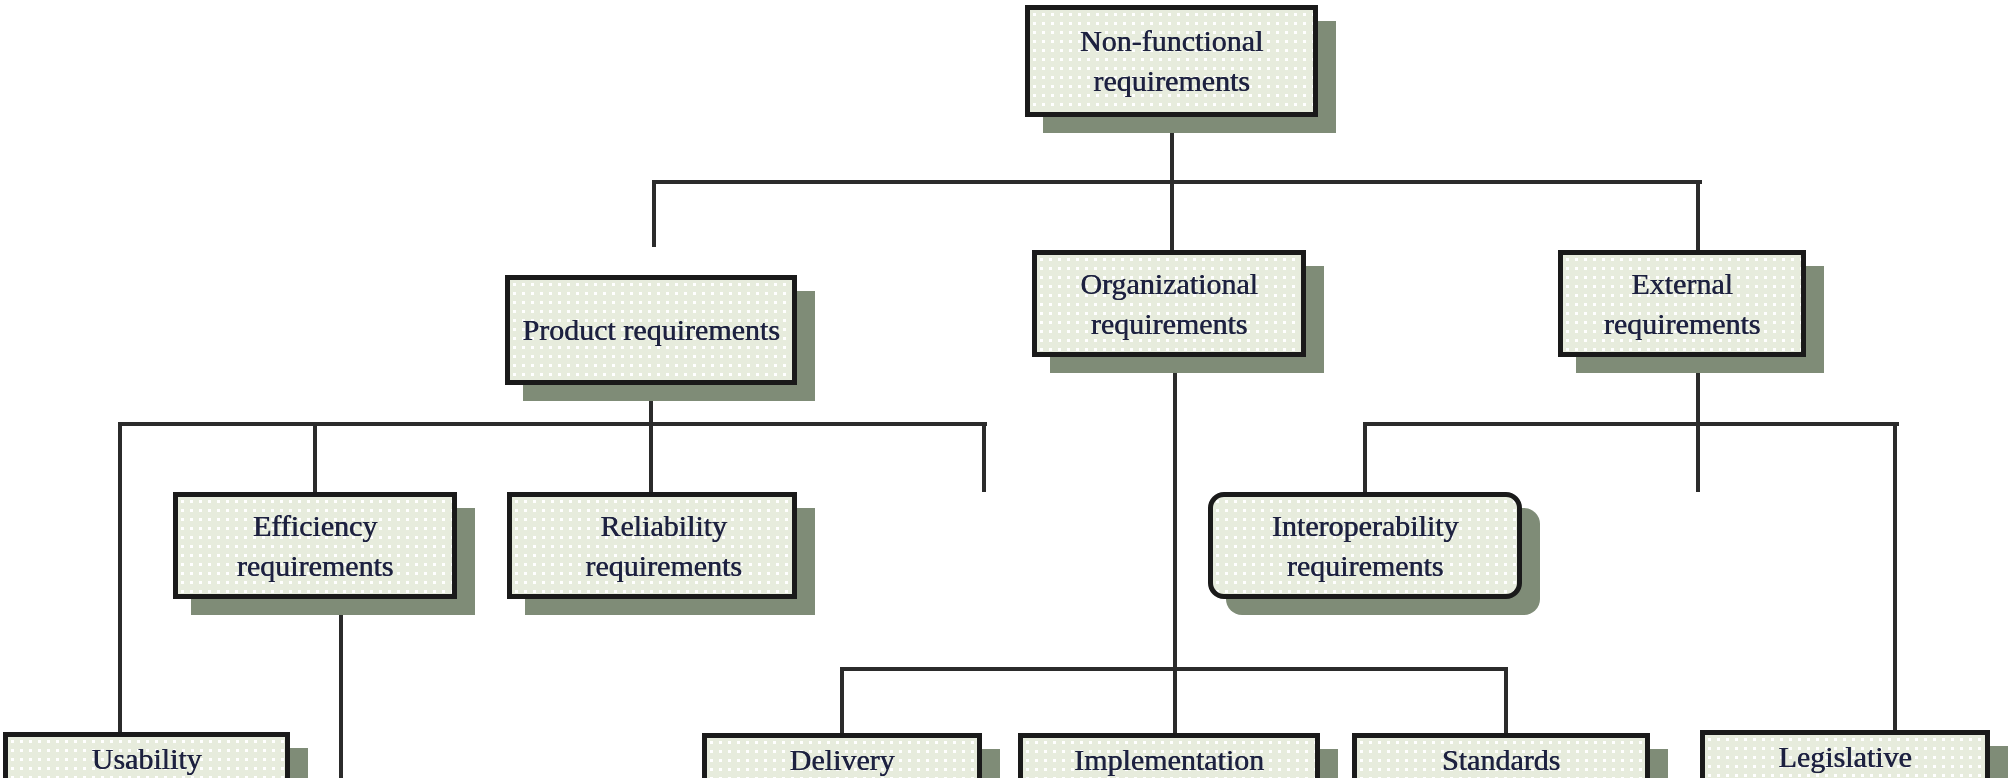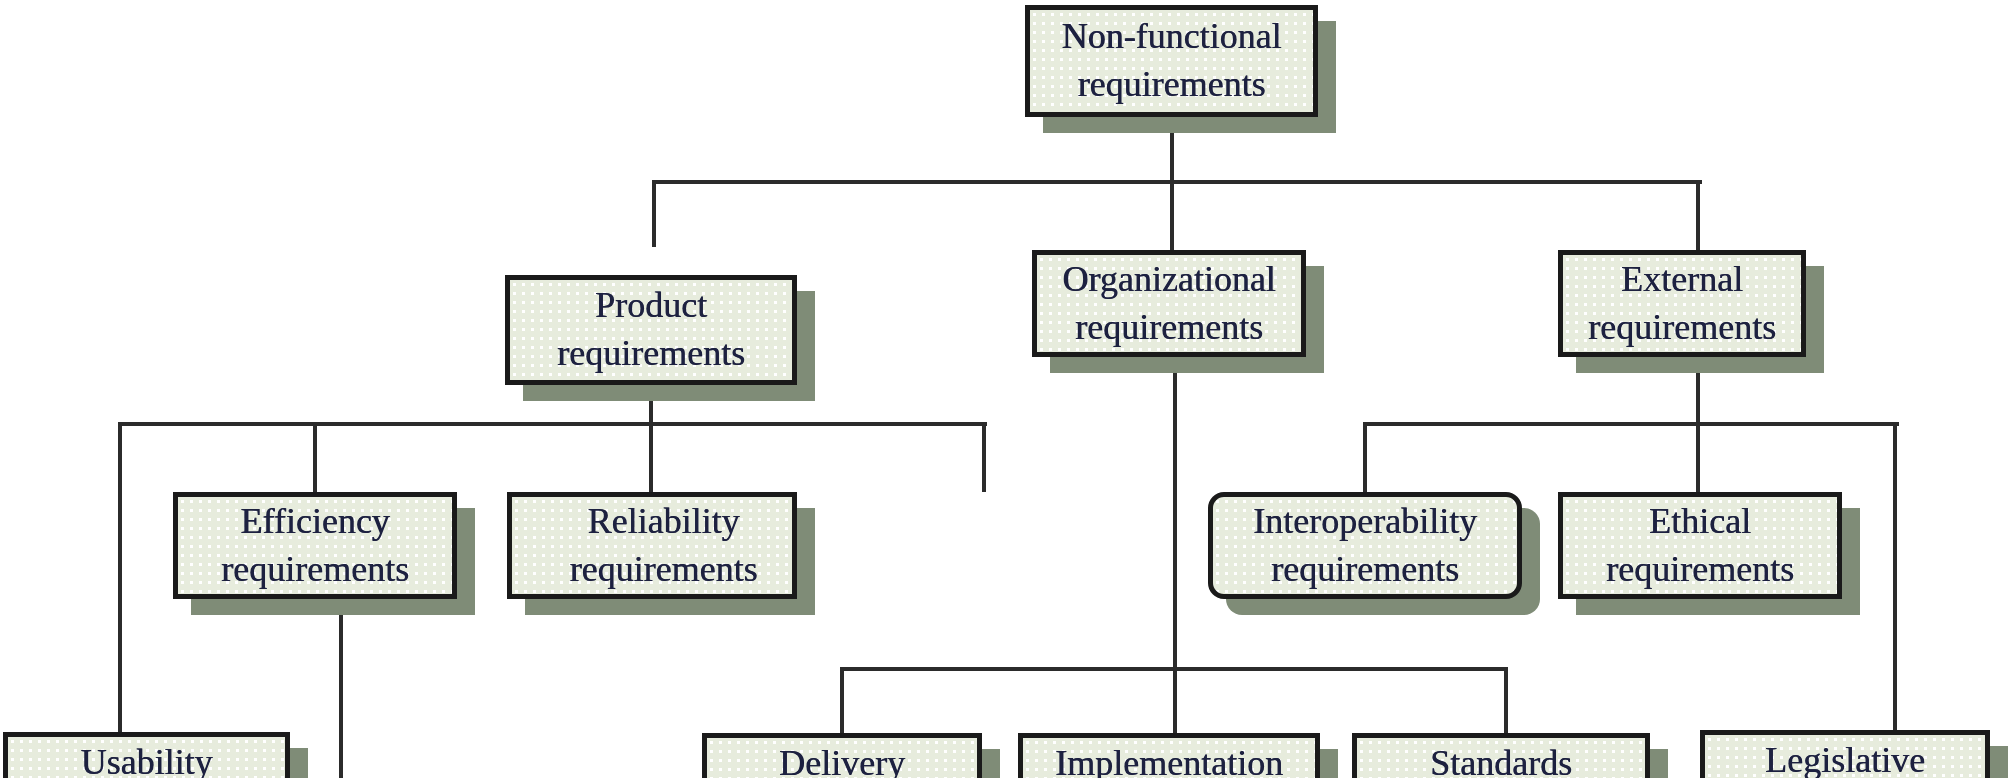--- a/index.html
+++ b/index.html
@@ -14,21 +14,21 @@
     position:absolute;
     box-sizing:border-box;
     border:5px solid var(--box_border,#1a1a1a);
     background-color:var(--box_fill,#e7ecdd);
     background-image:radial-gradient(var(--box_dot,#ffffff) 1.5px, transparent 1.6px);
     background-size:9px 9px;
     box-shadow:18px 16px 0 0 var(--box_shadow,#7f8c77);
     display:flex;align-items:center;justify-content:center;
     text-align:center;
     color:var(--text_color,#1d2140);
-    font-size:36px;line-height:1.32;
+    font-size:30px;line-height:1.32;
     text-shadow:0.6px 0 0 currentColor;
     z-index:2;
   }
   .node span{display:block;padding:2px 10px;}
   .line{position:absolute;background:var(--line_color,#2b2b2b);z-index:1;}
   .line.v{width:4px;}
   .line.h{height:4px;}
 </style>
 </head>
 <body>
@@ -74,23 +74,20 @@
 
   <div class="node" style="left:173px;top:492px;width:284px;height:107px;">
     <span>Efficiency requirements</span>
   </div>
   <div class="node" style="left:507px;top:492px;width:290px;height:107px;padding-left:23px;">
     <span>Reliability requirements</span>
   </div>
   <div class="node" style="left:1208px;top:492px;width:314px;height:107px;border-radius:16px;">
     <span>Interoperability requirements</span>
   </div>
-  <div class="node" style="left:1558px;top:492px;width:284px;height:107px;">
-    <span>Ethical requirements</span>
-  </div>
 
   <div class="node" style="left:3px;top:732px;width:287px;height:107px;">
     <span style="align-self:flex-start;">Usability</span>
   </div>
   <div class="node" style="left:702px;top:733px;width:280px;height:107px;">
     <span style="align-self:flex-start;">Delivery</span>
   </div>
   <div class="node" style="left:1018px;top:733px;width:302px;height:107px;">
     <span style="align-self:flex-start;">Implementation</span>
   </div>

